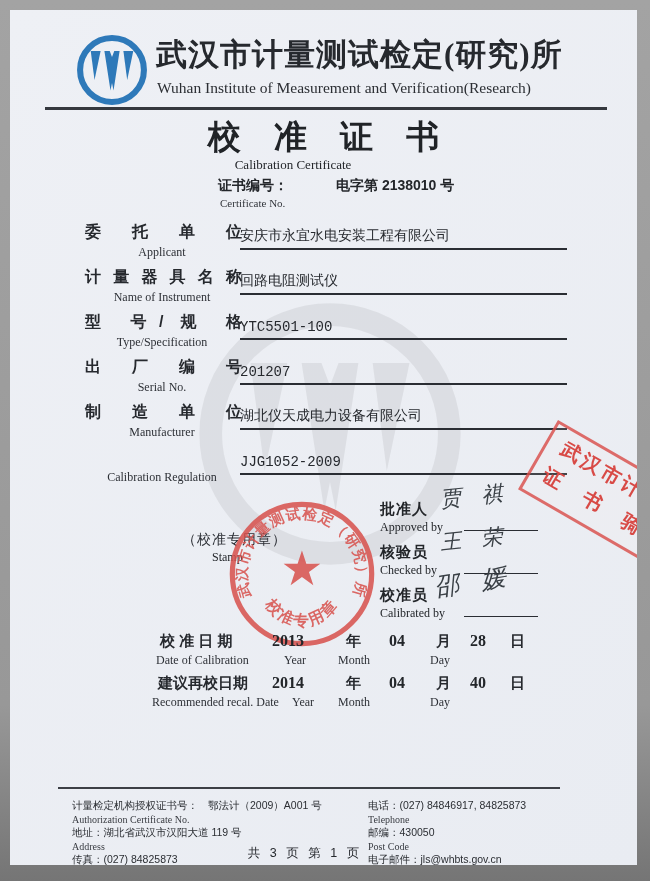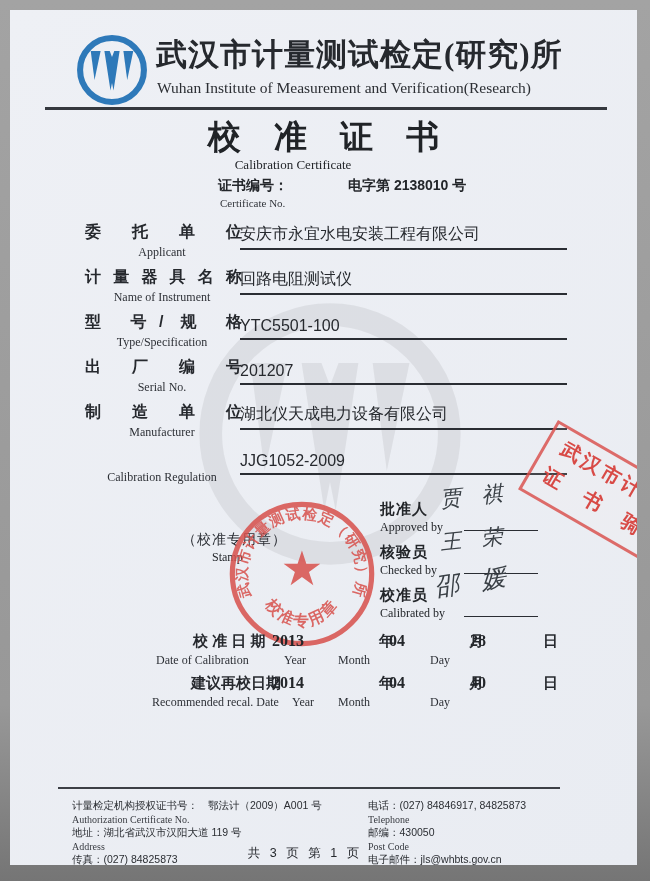--- a/index.html
+++ b/index.html
@@ -23,29 +23,29 @@
   
   .logo { left:64px; top:22px; width:76px; height:76px; color:#2e79b9; }
   .inst-cn { left:146px; top:24px; font-size:31px; font-weight:bold; font-family:"Liberation Serif",serif; letter-spacing:1px; white-space:nowrap; color:#26292e; }
   .inst-en { left:147px; top:69px; font-size:15.5px; font-family:"Liberation Serif",serif; white-space:nowrap; color:#2b2e33; }
   .rule1 { left:35px; top:97px; width:562px; height:3px; background:#35383e; }
 
   .title-cn { left:0; top:105px; width:627px; text-align:center; font-size:33px; font-weight:bold; letter-spacing:12px; text-indent:12px; color:#202327; }
   .title-en { left:0; top:147px; width:566px; text-align:center; font-size:13px; font-family:"Liberation Serif",serif; }
 
   .certno { left:208px; top:167px; font-size:14px; font-weight:600; white-space:nowrap; }
-  .certno .val { margin-left:24px;padding-left:36px; }
+  .certno .val { margin-left:12px;padding-left:36px; }
   .certno-en { left:210px; top:187px; font-size:11px; font-family:"Liberation Serif",serif; color:#33363c; }
 
   
   .field { left:0; width:627px; height:46px; }
   .f-cn { position:absolute; left:75px; width:157px; font-size:16px; font-weight:bold; text-align:justify; text-align-last:justify; color:#26292e; }
   .f-en { position:absolute; left:68px; top:23px; width:168px; text-align:center; font-size:12px; font-family:"Liberation Serif",serif; color:#2d3036; }
   .f-val { position:absolute; left:230px; top:-5px; width:327px; height:33px; border-bottom:2px solid #2a2d33;
-           font-size:16px; font-family:Liberation Sans, sans-serif; display:flex; align-items:flex-end; padding-bottom:3px; color:#26292e; }
+           font-size:14px; font-family:Liberation Mono, monospace; display:flex; align-items:flex-end; padding-bottom:3px; color:#26292e; }
 
   
   .sigs { left:370px; top:488px; width:175px; height:140px; }
   .sig { position:absolute; left:0; width:175px; height:40px; }
   .s-cn { position:absolute; left:0; top:2px; font-size:15px; font-weight:bold; letter-spacing:1px; }
   .s-en { position:absolute; left:0; top:22px; font-size:12px; font-family:"Liberation Serif",serif; }
   .s-line { position:absolute; left:84px; top:19px; width:74px; height:14px; border-bottom:1.5px solid #2a2d33; }
   .s-name { position:absolute; left:60px; top:-16px; font-style:italic; font-size:21px; letter-spacing:7px; white-space:nowrap;
             color:#3a4046; transform:rotate(-6deg); font-family:"DejaVu Sans",sans-serif; }
   .s-name.big { font-size:25px; top:-19px; left:54px; transform:rotate(-9deg); }
@@ -57,21 +57,21 @@
 
   
   .edge-stamp { left:548px; top:410px; width:196px; height:80px; border:3.5px solid rgba(216,74,70,.8);
                 transform:rotate(30deg); transform-origin:0 0; color:#d84a46; text-align:center; padding-top:5px; background:rgba(255,235,235,.12); }
   .es-1 { font-size:20px; font-weight:bold; letter-spacing:3px; white-space:nowrap; }
   .es-2 { font-size:20px; font-weight:bold; letter-spacing:10px; margin-top:5px; white-space:nowrap; }
 
   
   .dates { left:0; top:622px; width:627px; height:95px; }
   .dates span { position:absolute; white-space:nowrap; }
-  .d-cn { font-size:15px; font-weight:bold; color:#26292e;margin-left:33px; }
+  .d-cn { font-size:15px; font-weight:bold; color:#26292e; }
   .d-num { font-size:16px; font-family:"Liberation Serif",serif; font-weight:bold; }
   .d-en { font-size:12px; font-family:"Liberation Serif",serif; color:#2d3036; }
 
   
   .f-rule { left:48px; top:777px; width:502px; height:2px; background:#3c3f45; }
   .foot { font-size:10.5px; line-height:1.32; white-space:nowrap; color:#2b2e33; }
   .foot-left { left:62px; top:789px; }
   .foot-right { left:358px; top:789px; }
   .foot .en { font-family:"Liberation Serif",serif; font-size:10px; color:#383b41; }
   .foot .gap { display:inline-block; width:10px; }

